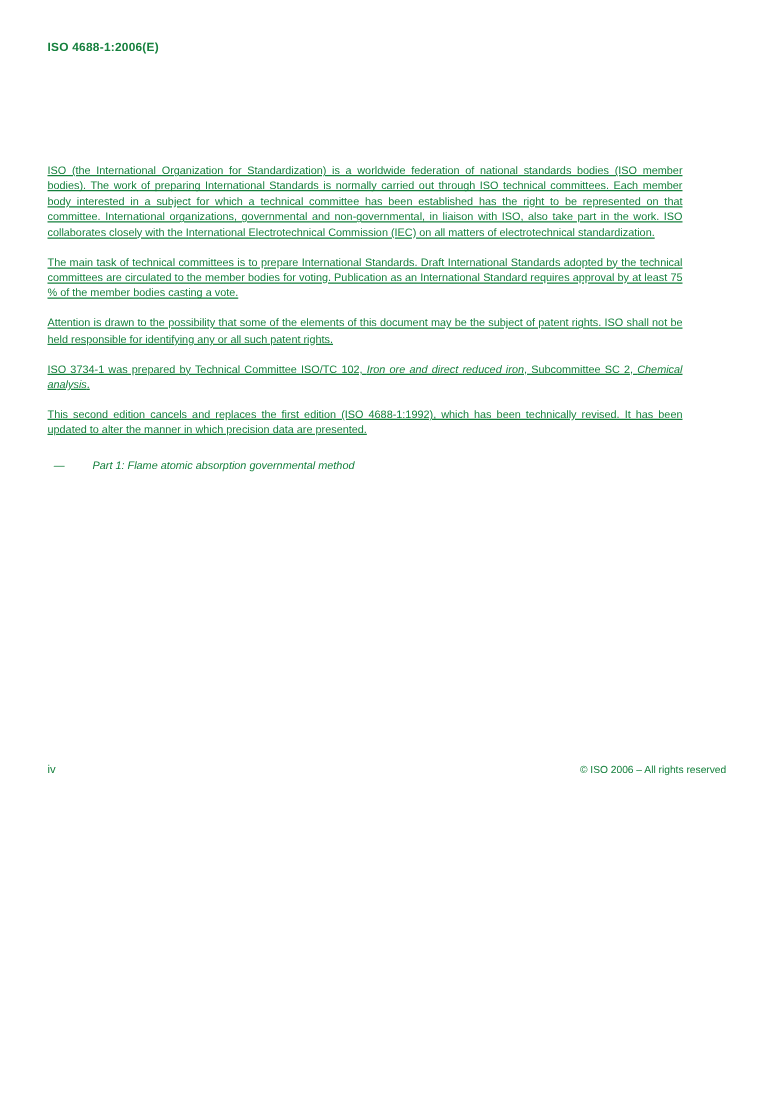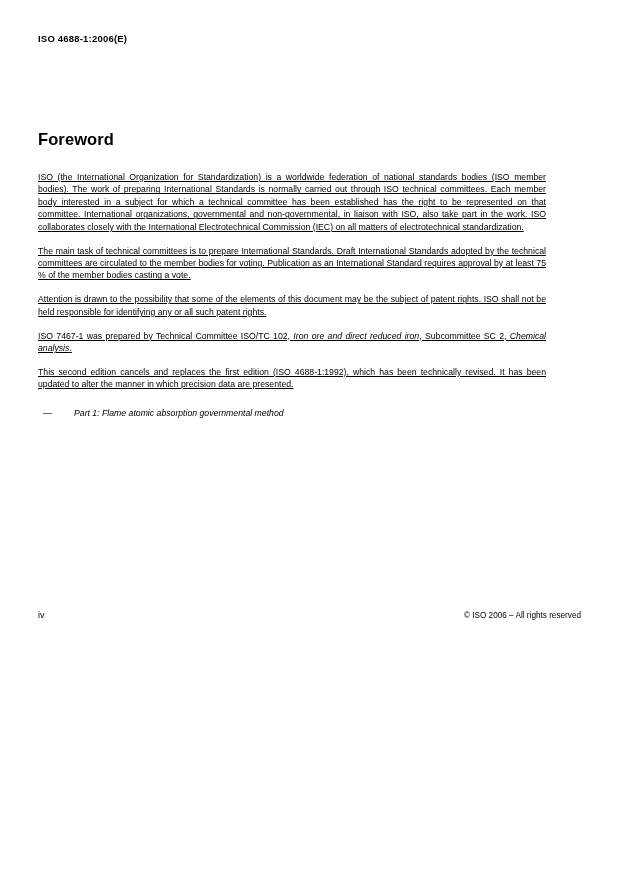--- a/index.html
+++ b/index.html
@@ -6,21 +6,21 @@
     margin: 0;
     padding: 0;
     background: #ffffff;
   }
   .page {
     position: relative;
     width: 619px;
     height: 651px;
     background: #ffffff;
     font-family: "Liberation Sans", sans-serif;
-    color: #000000;
+    color: #15803d;
     overflow: hidden;
   }
   .header-std {
     position: absolute;
     top: 33px;
     left: 38px;
     font-size: 9.5px;
     font-weight: bold;
     letter-spacing: 0.2px;
   }
@@ -79,30 +79,29 @@
 </style>
 </head>
 <body>
 
 <div class="page">
 
   <div class="header-std">ISO 4688-1:2006(E)</div>
 
   <div class="content">
 
-    <h1 class="foreword-title">Foreword</h1>
 
     <p class="para">ISO (the International Organization for Standardization) is a worldwide federation of national standards bodies (ISO member bodies). The work of preparing International Standards is normally carried out through ISO technical committees. Each member body interested in a subject for which a technical committee has been established has the right to be represented on that committee. International organizations, governmental and non-governmental, in liaison with ISO, also take part in the work. ISO collaborates closely with the International Electrotechnical Commission (IEC) on all matters of electrotechnical standardization.</p>
 
 
     <p class="para">The main task of technical committees is to prepare International Standards. Draft International Standards adopted by the technical committees are circulated to the member bodies for voting. Publication as an International Standard requires approval by at least 75 % of the member bodies casting a vote.</p>
 
     <p class="para">Attention is drawn to the possibility that some of the elements of this document may be the subject of patent rights. ISO shall not be held responsible for identifying any or all such patent rights.</p>
 
-    <p class="para"><span>ISO 7467-1 was prepared by Technical Committee ISO/TC 102, </span><span class="it">Iron ore and direct reduced iron</span><span>, Subcommittee SC 2, </span><span class="it">Chemical analysis</span><span>.</span></p>
+    <p class="para"><span>ISO 3734-1 was prepared by Technical Committee ISO/TC 102, </span><span class="it">Iron ore and direct reduced iron</span><span>, Subcommittee SC 2, </span><span class="it">Chemical analysis</span><span>.</span></p>
 
     <p class="para">This second edition cancels and replaces the first edition (ISO 4688-1:1992), which has been technically revised. It has been updated to alter the manner in which precision data are presented.</p>
 
 
     <p class="dash-item"><span class="dash">—</span><span>Part 1: Flame atomic absorption governmental method</span></p>
 
   </div>
 
   <div class="footer-left">iv</div>
   <div class="footer-right">© ISO 2006 – All rights reserved</div>

